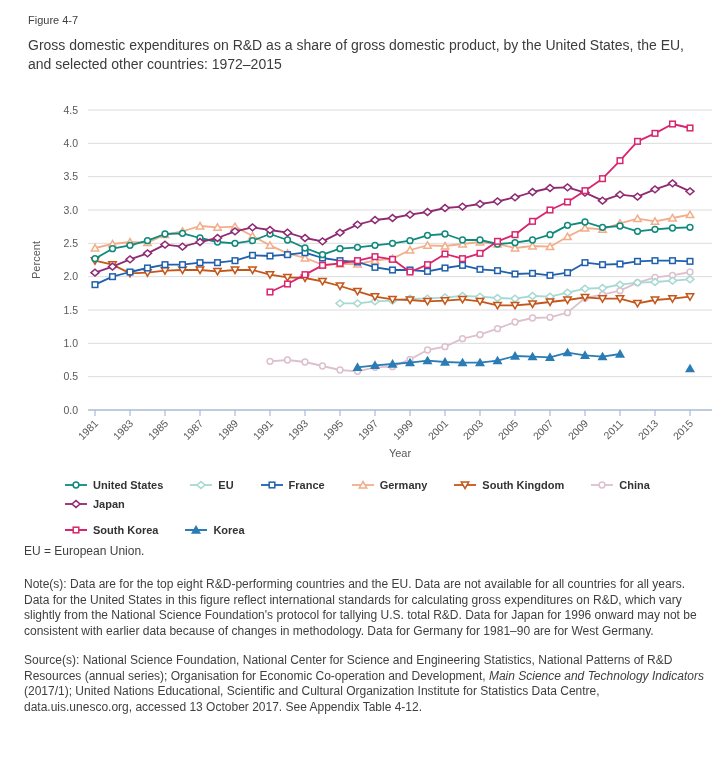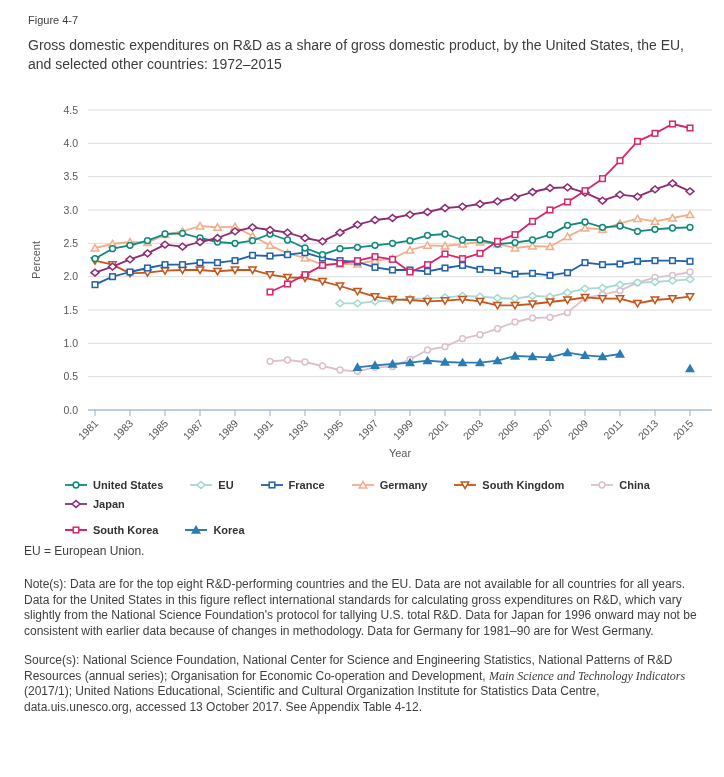--- a/index.html
+++ b/index.html
@@ -11,21 +11,21 @@
   #chart-svg{position:absolute;left:0;top:95px;}
   #legend{position:absolute;left:64px;top:479px;width:652px;display:flex;flex-wrap:wrap;
           column-gap:26px;row-gap:7px;font-size:11px;font-weight:bold;color:#333333;}
   .legend-item{display:flex;align-items:center;gap:5px;white-space:nowrap;}
   .legend-break{flex-basis:100%;height:0;}
   .note-block{position:absolute;left:24px;width:686px;font-size:12px;line-height:15.7px;color:#3f3f3f;}
   .eu-def{top:544px;}
   .notes{top:577px;}
   .sources{top:653px;}
   .footer{top:739px;font-style:italic;}
-  .src-italic{font-style:italic;font-family:Liberation Serif, serif;}
+  .src-italic{font-style:italic;}
 </style>
 </head>
 <body>
 
 <div id="page">
   <div class="figure-label">Figure 4-7</div>
   <div class="chart-title">
     <div>Gross domestic expenditures on R&amp;D as a share of gross domestic product, by the United States, the EU,</div>
     <div>and selected other countries: 1972–2015</div>
   </div>

